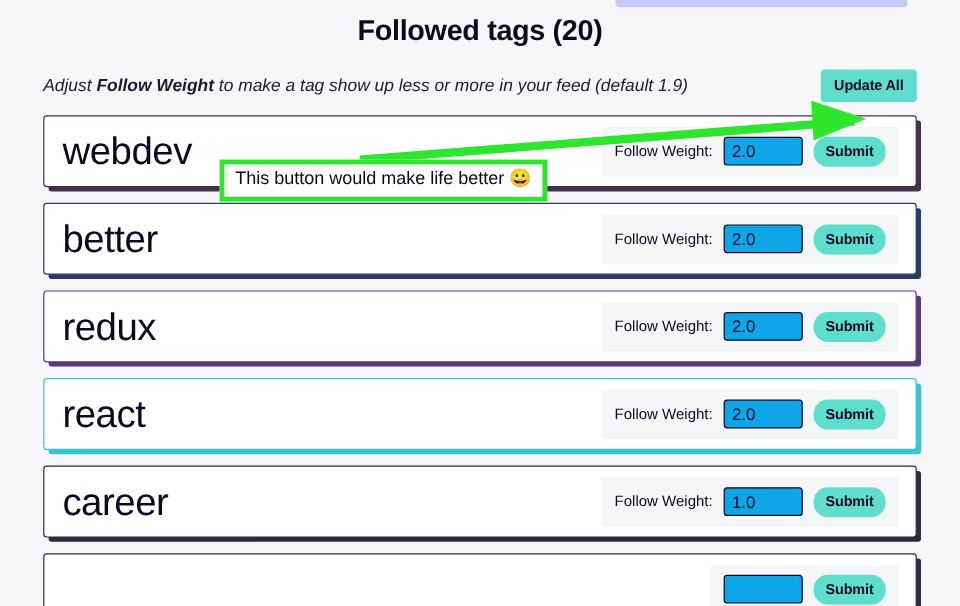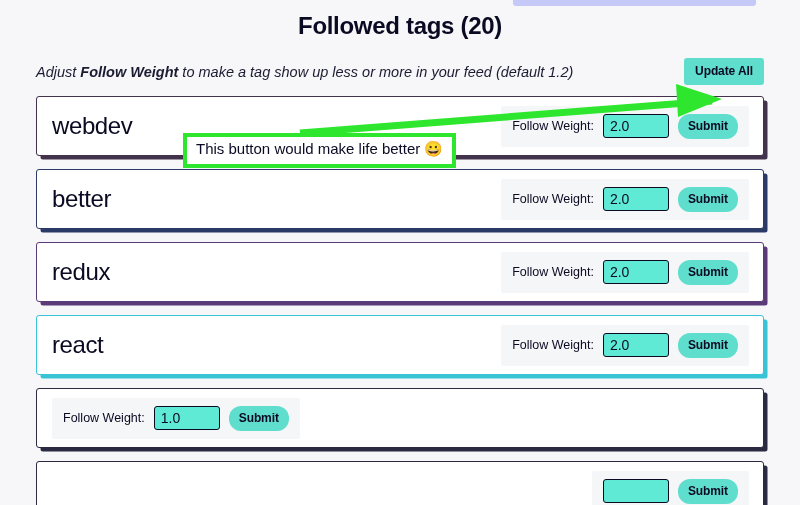--- a/index.html
+++ b/index.html
@@ -86,21 +86,21 @@
     border-radius: 3px;
     height: 60px;
     display: flex;
     align-items: center;
     justify-content: space-between;
     padding: 0 14px 0 15px;
     box-shadow: 4px 4px 0 -0.5px var(--accent);
   }
 
   .tag-name {
-    font-size: 24px;
+    font-size: 32px;
     font-weight: normal;
     color: #0a0a23;
     letter-spacing: -0.4px;
     line-height: 1;
   }
 
   .weight-group {
     display: flex;
     align-items: center;
     gap: 9px;
@@ -114,21 +114,21 @@
     font-weight: normal;
     color: #0a0a23;
     white-space: nowrap;
   }
 
   .weight-input {
     width: 66px;
     height: 24px;
     border: 1.5px solid #0a0a23;
     border-radius: 3px;
-    background: #5eead4;
+    background: #0ea5e9;
     font-size: 14px;
     font-family: "Liberation Sans", sans-serif;
     color: #0a0a23;
     padding: 0 6px;
     line-height: 1;
   }
 
   .submit-btn {
     background: #5fdecd;
     color: #0a0a23;
@@ -169,21 +169,21 @@
 </head>
 <body>
 
 <div class="top-bar"></div>
 
 <div class="page">
 
   <h1 class="page-title">Followed tags (20)</h1>
 
   <div class="desc-row">
-    <div class="desc-text"><span>Adjust </span><b>Follow Weight</b><span> to make a tag show up less or more in your feed (default 1.2)</span></div>
+    <div class="desc-text"><span>Adjust </span><b>Follow Weight</b><span> to make a tag show up less or more in your feed (default 1.9)</span></div>
     <button class="update-all-btn">Update All</button>
   </div>
 
   <div class="tag-list">
       <div class="tag-card" style="--accent: #42324b;">
         <div class="tag-name">webdev</div>
         <div class="weight-group">
           <span class="weight-label">Follow Weight:</span>
           <input class="weight-input" type="text" value="2.0" style="">
           <button class="submit-btn">Submit</button>
@@ -207,20 +207,21 @@
       </div>
       <div class="tag-card" style="--accent: #39c4d6;">
         <div class="tag-name">react</div>
         <div class="weight-group">
           <span class="weight-label">Follow Weight:</span>
           <input class="weight-input" type="text" value="2.0" style="">
           <button class="submit-btn">Submit</button>
         </div>
       </div>
       <div class="tag-card" style="--accent: #2a2a42;">
+        <div class="tag-name">career</div>
         <div class="weight-group">
           <span class="weight-label">Follow Weight:</span>
           <input class="weight-input" type="text" value="1.0" style="">
           <button class="submit-btn">Submit</button>
         </div>
       </div>
       <div class="tag-card" style="--accent: #2a2a42;">
         <div class="tag-name"></div>
         <div class="weight-group">
           <input class="weight-input" type="text" value="" style="">

